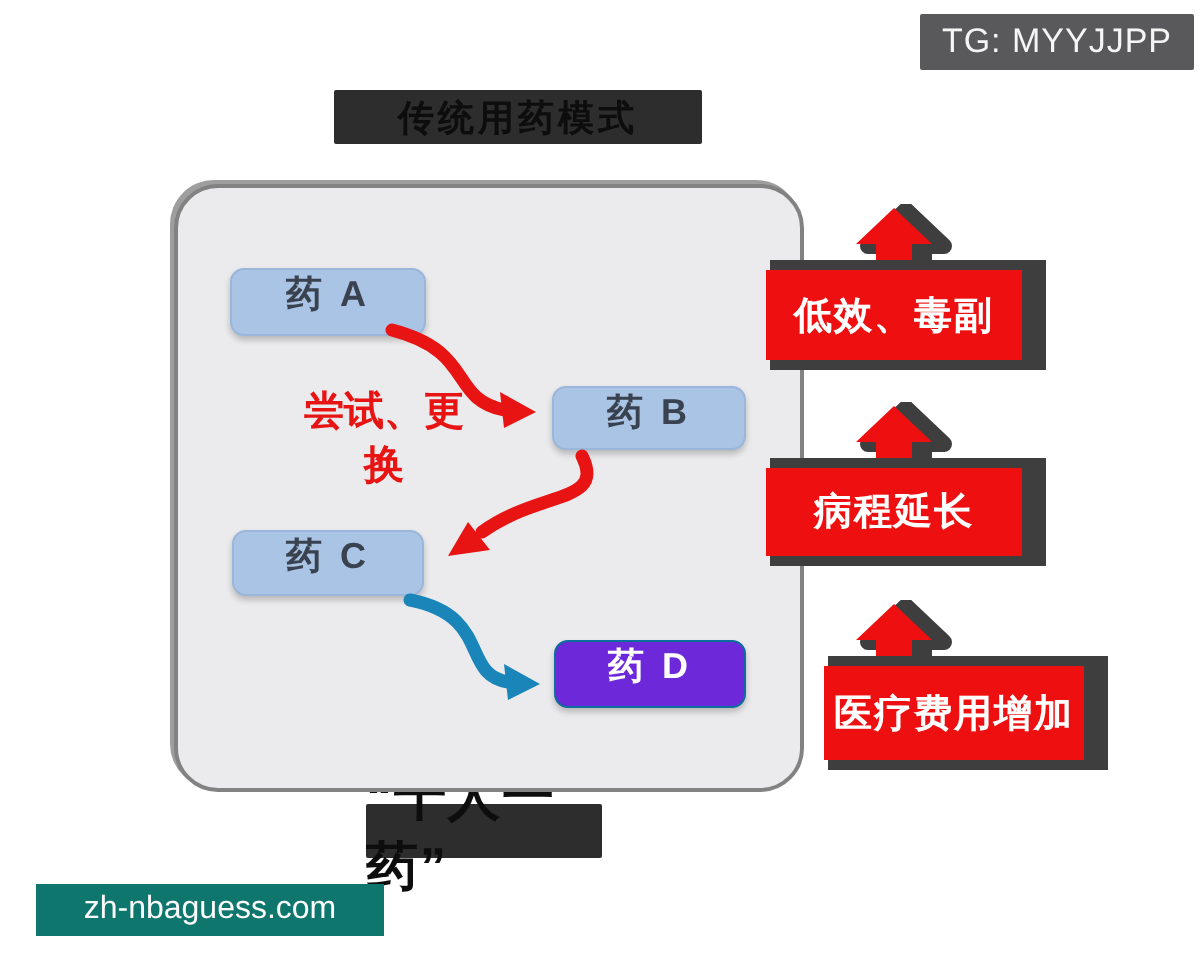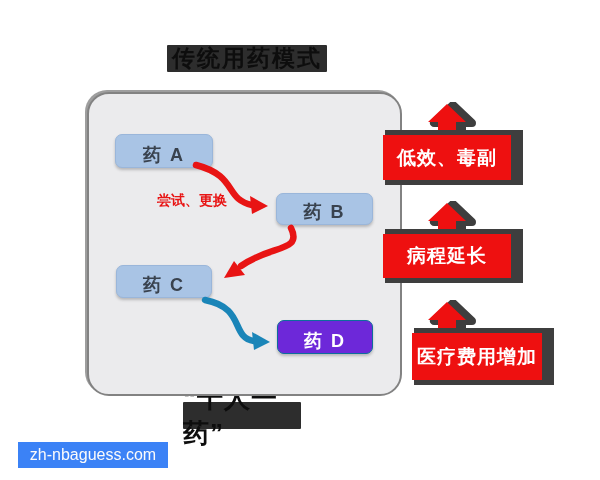--- a/index.html
+++ b/index.html
@@ -20,53 +20,53 @@
     display:flex; align-items:center; justify-content:center;
     border-radius:1px;
   }
 
   
   .dark-chip {
     position:absolute; background:#2d2d2d; color:#0d0d0d;
     font-weight:bold; display:flex; align-items:center; justify-content:center;
     border-radius:1px;
   }
-  .title-badge { left:167px; top:45px; width:160px; height:27px; font-size:23px; letter-spacing:2px; }
+  .title-badge { left:167px; top:45px; width:184px; height:27px; font-size:18px; letter-spacing:2px; }
   .quote-badge { left:183px; top:402px; width:118px; height:27px; font-size:26px; letter-spacing:1px; }
 
   
   .panel {
     position:absolute; left:87px; top:92px; width:311px; height:300px;
     background:#ebebed;
     border:2px solid #828282;
     border-radius:22px;
     box-shadow:-2px -2px 0 0 rgba(40,40,40,.45);
     z-index:1;
   }
 
   
   .drug {
     position:absolute; z-index:2;
     background:#a9c4e5; color:#39424e;
     border:1px solid #9ab6da;
     border-radius:7px;
     font-weight:bold; font-size:18px; letter-spacing:2px;
-    display:flex; align-items:flex-end; justify-content:center;
+    display:flex; align-items:flex-start; justify-content:center;
     box-shadow:0 2px 3px rgba(0,0,0,.22);
   }
   .drug-a { left:115px; top:134px; width:96px; height:32px; }
   .drug-b { left:276px; top:193px; width:95px; height:30px; }
   .drug-c { left:116px; top:265px; width:94px; height:31px; }
   .drug-d { left:277px; top:320px; width:94px; height:32px;
             background:#6d28d9; color:#ffffff; border:1px solid #0d6d9c; }
 
   
   .transition-label {
     position:absolute; left:146px; top:192px; width:92px; z-index:2;
-    color:#e81414; font-weight:bold; font-size:14px; text-align:center;
+    color:#e81414; font-weight:bold; font-size:20px; text-align:center;
   }
 
   
   .flow-arrows { position:absolute; left:0; top:0; z-index:4; pointer-events:none; }
 
   
   .up-arrow { position:absolute; width:80px; height:36px; z-index:3; }
   .up-arrow-1 { left:411px; top:102px; }
   .up-arrow-2 { left:411px; top:201px; }
   .up-arrow-3 { left:411px; top:300px; }
@@ -76,30 +76,33 @@
     font-weight:bold; font-size:19px; letter-spacing:1px;
     display:flex; align-items:center; justify-content:center;
     box-shadow:7px 0 0 5px #3e3e3e;
   }
   .outcome-1 { left:383px; top:135px; width:128px; height:45px; }
   .outcome-2 { left:383px; top:234px; width:128px; height:44px; }
   .outcome-3 { left:383px; top:333px; width:130px; height:47px;margin-left:29px; }
 
   
   .watermark {
-    position:absolute; left:18px; top:442px; width:150px; height:26px;
-    background:#3b82f6; color:#fbfbfb; font-size:16px;
+    position:absolute; left:18px; top:442px; width:174px; height:26px;
+    background:#0f766e; color:#fbfbfb; font-size:16px;
     display:flex; align-items:center; justify-content:center;
   }
 </style>
 </head>
 <body>
 
 <div class="stage">
 
+  <div class="tg-badge">
+    <span>TG: MYYJJPP</span>
+  </div>
 
   <div class="dark-chip title-badge">
     <span>传统用药模式</span>
   </div>
 
   <div class="panel"></div>
 
   <div class="drug drug-a">
     <span>药 A</span>
   </div>

